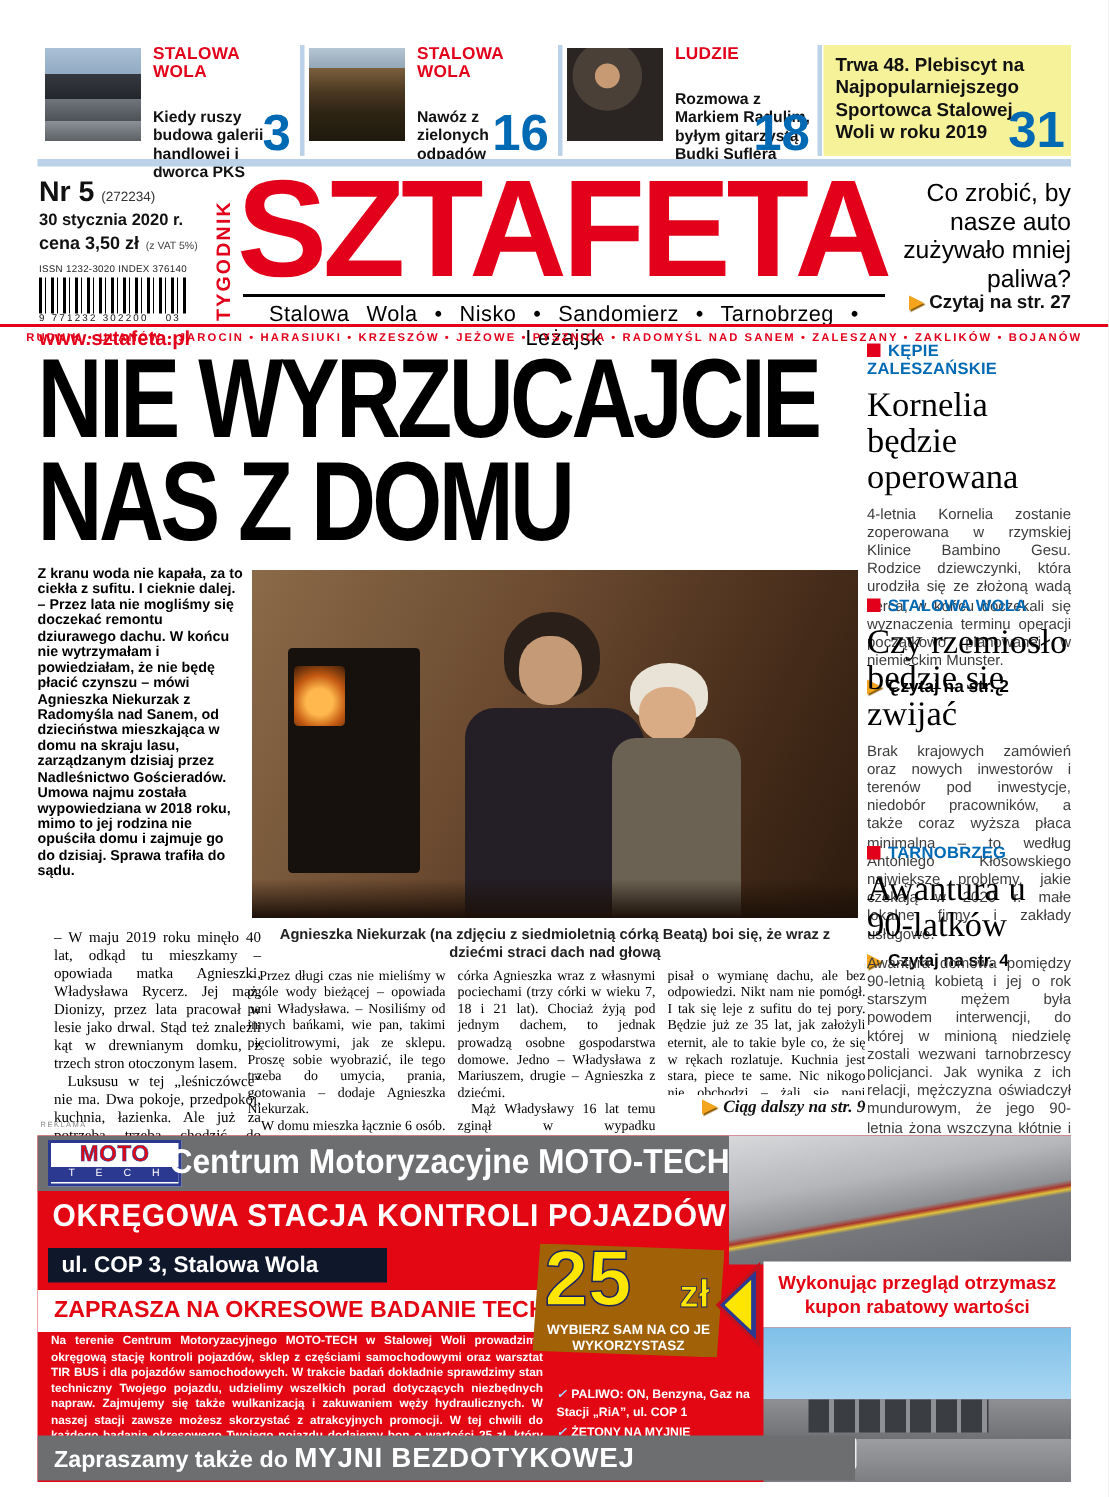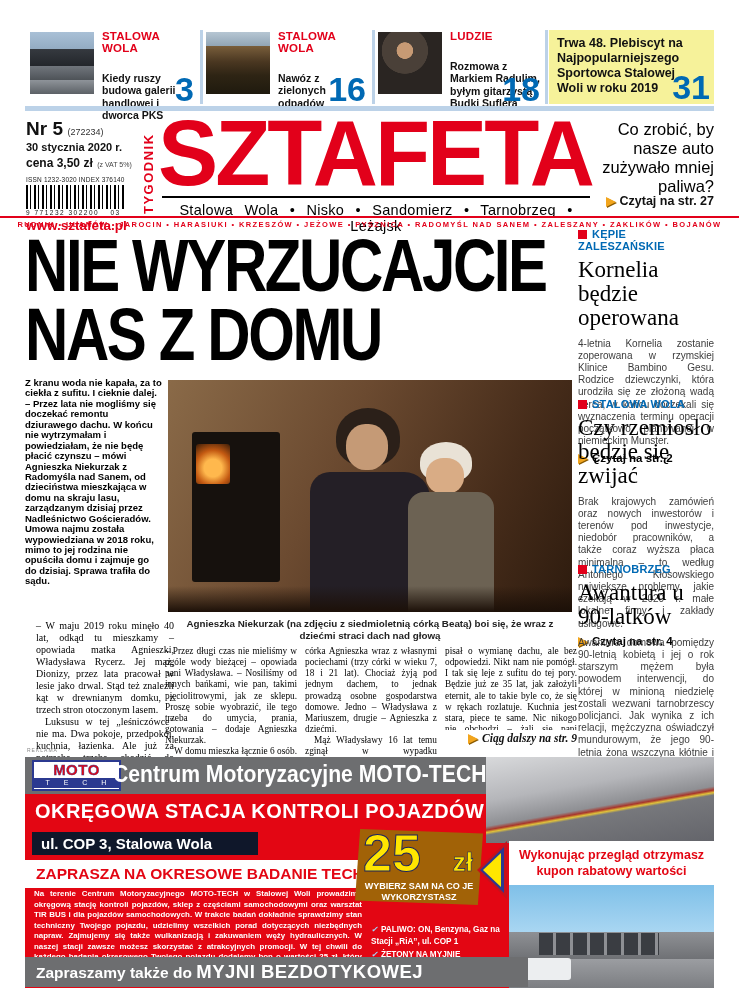--- a/index.html
+++ b/index.html
@@ -82,21 +82,21 @@
            background:linear-gradient(170deg,#d8d9db 0%,#b5b6ba 35%,#8e8f93 55%,#a8352c 58%,#e0c23a 60%,#77787c 62%,#63646a 100%);}
   .moto-logo{position:absolute;left:7px;top:3px;width:89px;height:31px;background:#fff;border:2px solid #2b3990;box-sizing:border-box;}
   .moto-top{font-weight:900;font-size:15px;color:#e30613;text-align:center;line-height:16px;letter-spacing:.5px;-webkit-text-stroke:.4px #2b3990;}
   .moto-bot{background:#2b3990;color:#fff;font-size:7px;letter-spacing:6px;text-align:center;line-height:10px;padding-left:5px;}
   .ad-title{position:absolute;left:88px;top:4px;width:470px;color:#fff;font-weight:900;font-size:23px;white-space:nowrap;transform:scaleX(.92);transform-origin:0 0;}
   .ad-band{position:absolute;left:10px;top:42px;color:#fff;font-weight:900;font-size:21px;letter-spacing:.5px;white-space:nowrap;transform:scaleX(.95);transform-origin:0 0;}
   .ad-address{position:absolute;left:7px;top:75px;width:226px;background:#0f172a;color:#fff;font-weight:bold;font-size:15px;padding:3px 0 3px 9px;box-sizing:border-box;}
   .ad-invite{position:absolute;left:0;top:103px;width:345px;background:#fff;color:#e30613;font-weight:900;font-size:15.5px;
              padding:5px 0 5px 11px;box-sizing:border-box;white-space:nowrap;}
   .ad-body{position:absolute;left:9px;top:132px;width:328px;color:#fff;font-weight:600;font-size:7.9px;line-height:1.33;text-align:justify;}
-  .ad-footer{position:absolute;left:0;top:200px;width:503px;background:#6d6e70;color:#fff;padding:4px 3px 4px 11px;box-sizing:border-box;}
+  .ad-footer{position:absolute;left:0;top:200px;width:545px;background:#6d6e70;color:#fff;padding:4px 3px 4px 11px;box-sizing:border-box;}
   .ad-footer .pre{font-weight:bold;font-size:15.5px;} .ad-footer .str{font-weight:900;font-size:18.5px;letter-spacing:.5px;}
   .ad-price{position:absolute;left:330px;top:72px;width:128px;height:76px;background:#a16207;
             clip-path:polygon(4% 0,100% 6%,96% 100%,0 94%);}
   .price-amount{position:absolute;left:8px;top:-2px;color:#ffe600;font-weight:900;font-size:52px;line-height:1;
                 -webkit-text-stroke:1px #1a2260;}
   .price-unit{position:absolute;right:10px;top:18px;color:#ffe600;font-weight:900;font-size:26px;-webkit-text-stroke:.6px #1a2260;}
   .price-note{position:absolute;left:0;bottom:3px;width:100%;text-align:center;color:#fff;font-weight:900;font-size:9px;line-height:1.15;}
   .chev{position:absolute;clip-path:polygon(100% 0,0 50%,100% 100%);}
   .chev-r{left:452px;top:84px;width:30px;height:58px;background:#c4121c;}
   .chev-b{left:455px;top:90px;width:24px;height:46px;background:#2b3990;}

